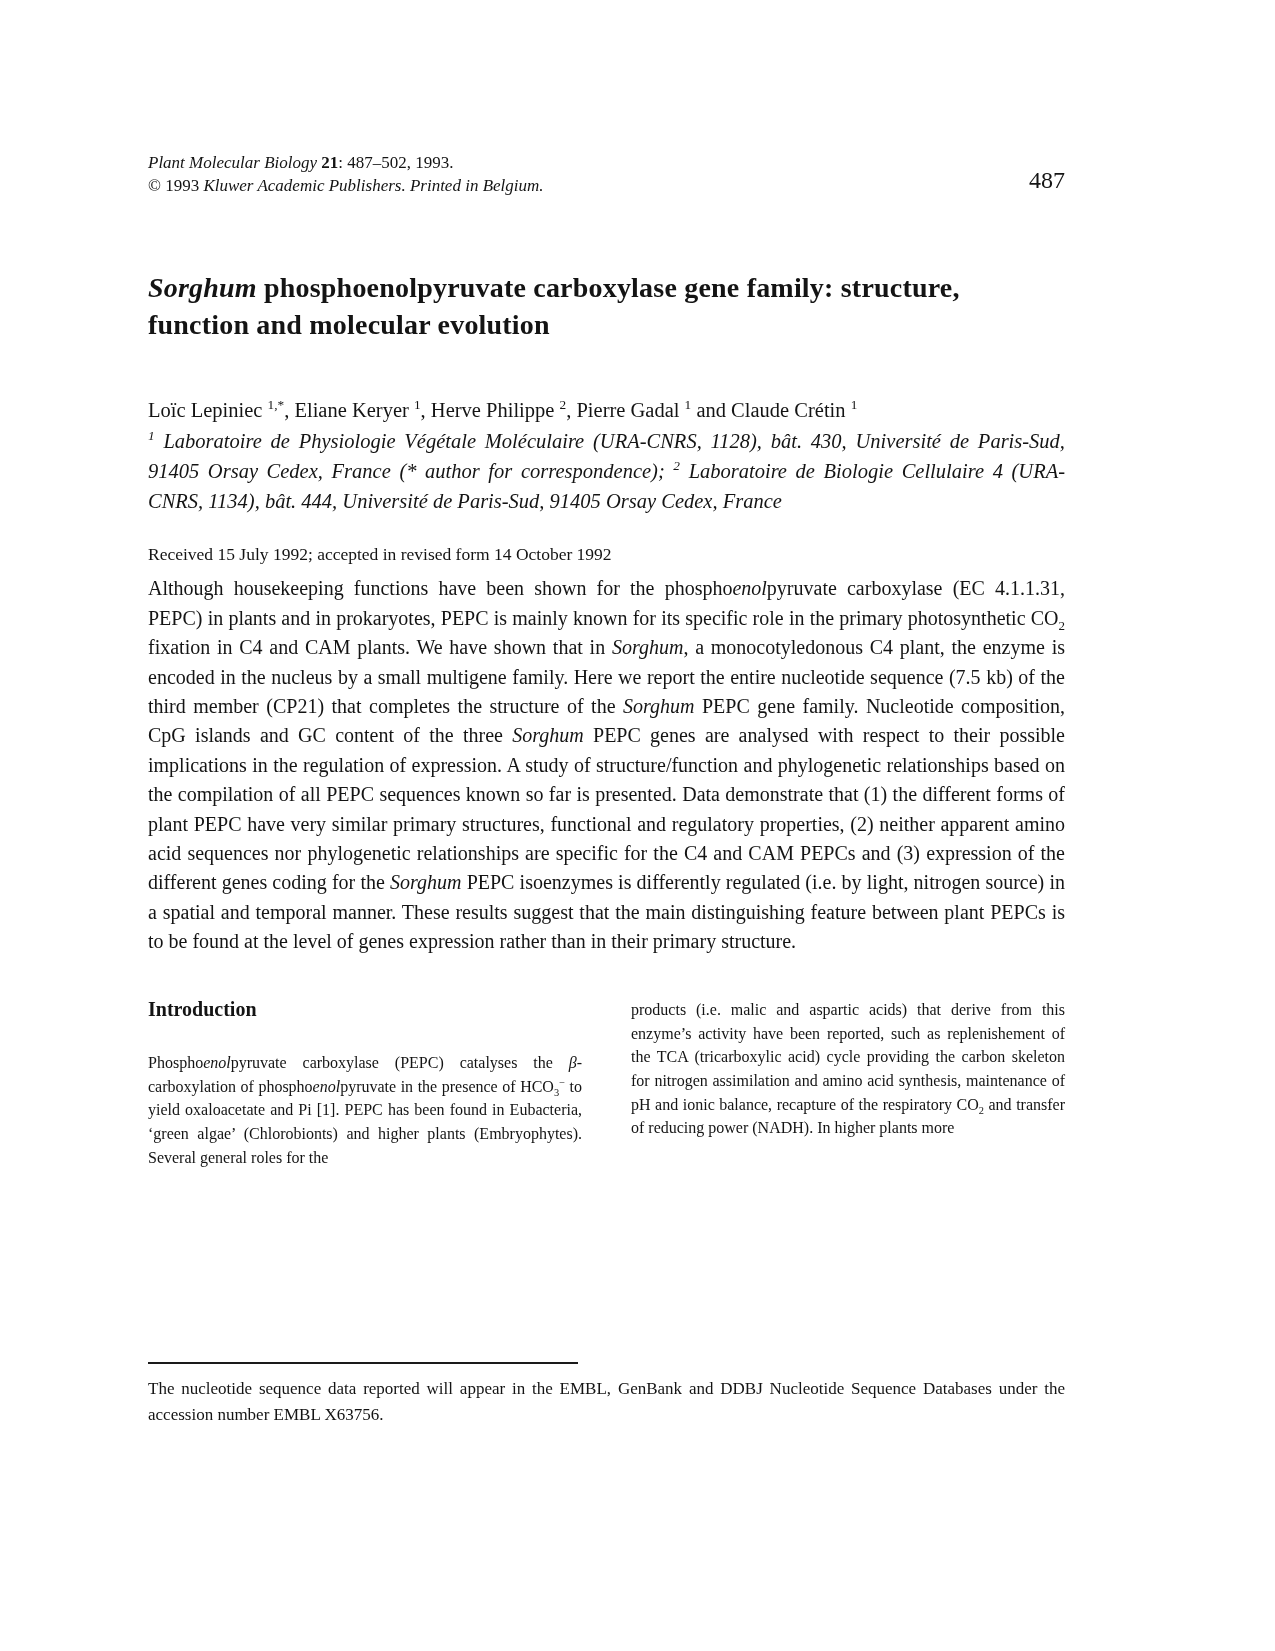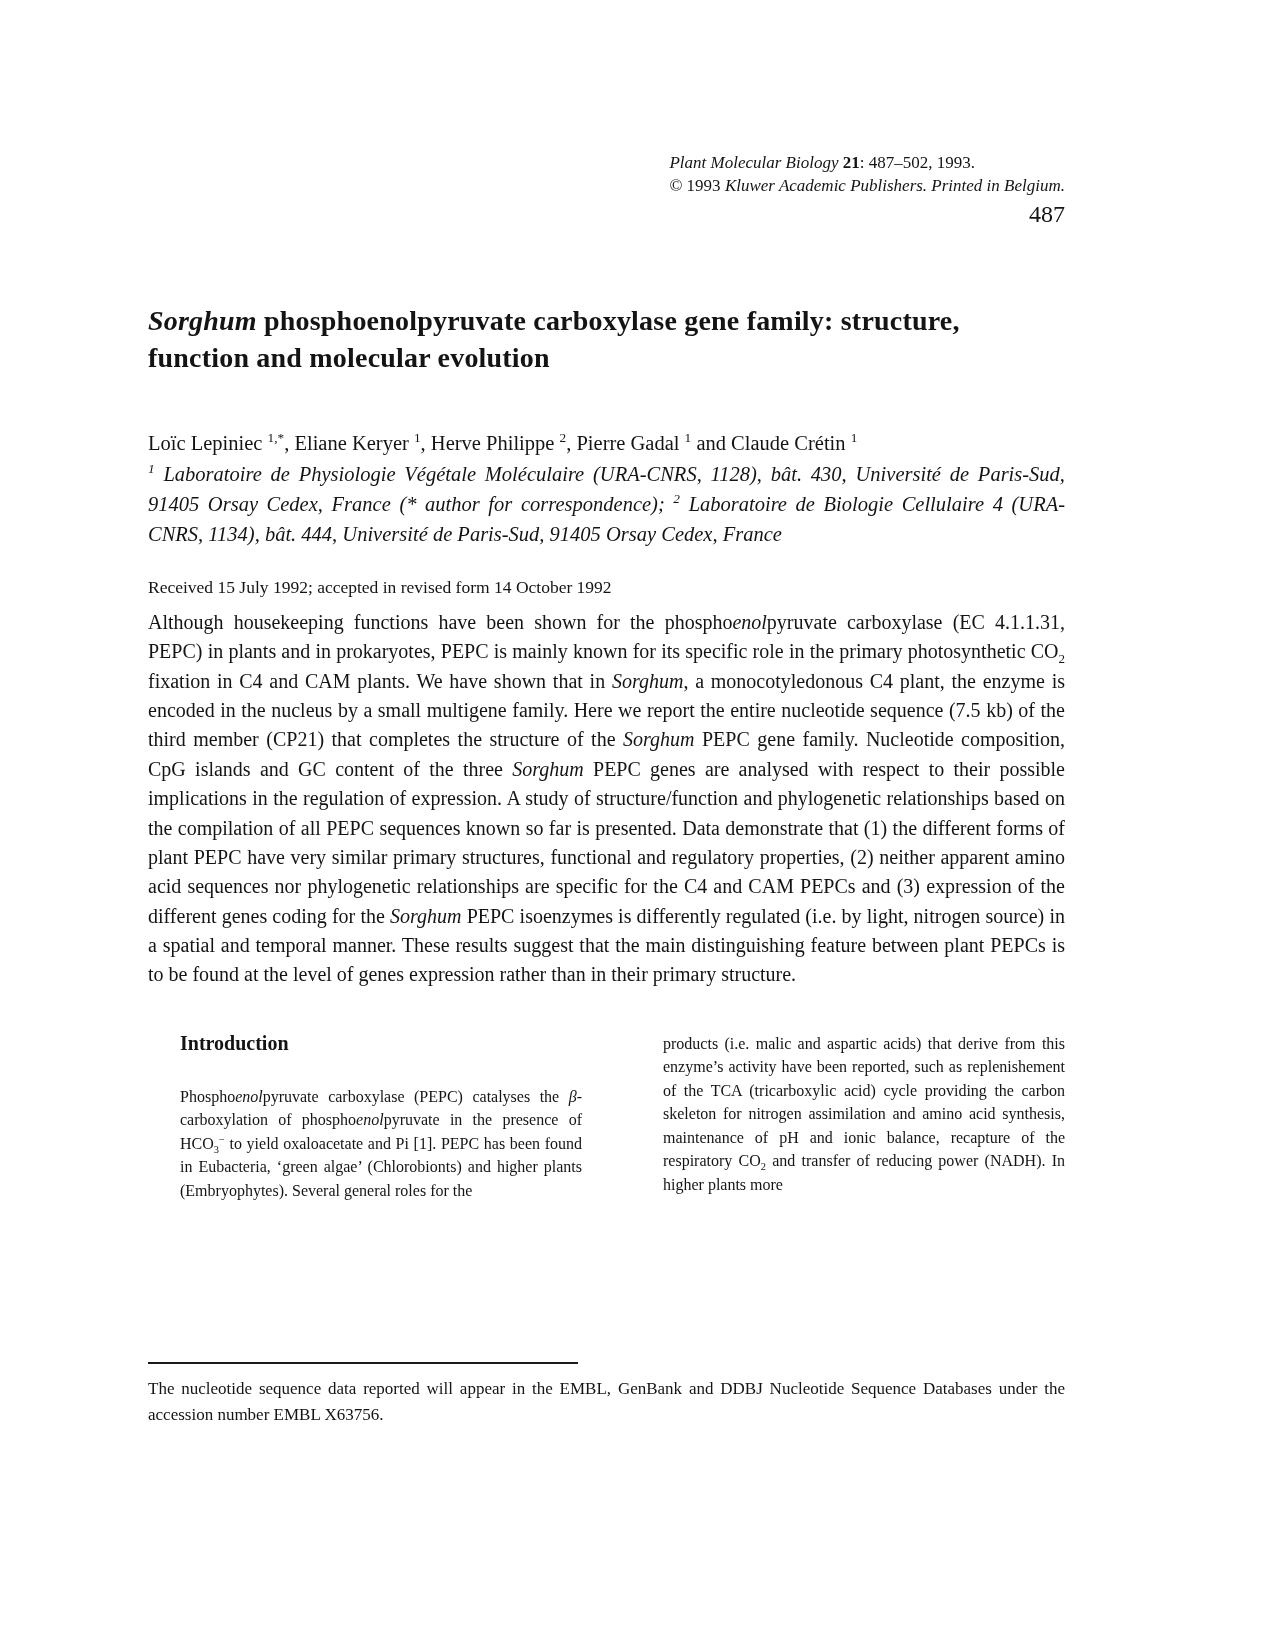--- a/index.html
+++ b/index.html
@@ -22,21 +22,20 @@
   .st-b { font-weight: bold; }
   .st-sup { vertical-align: super; font-size: 0.65em; line-height: 0; }
   .st-sub { vertical-align: sub; font-size: 0.65em; line-height: 0; }
 
   .header {
     display: flex;
     justify-content: space-between;
     align-items: flex-end;
     font-size: 17px;
     line-height: 1.35;
-    flex-direction: column;
   }
   .page-number {
     font-size: 24px;
     padding-bottom: 1px;
   }
   .title {
     margin-top: 72px;
     font-size: 28px;
     font-weight: bold;
     line-height: 1.32;
@@ -73,21 +72,21 @@
     margin-top: 8px;
     font-size: 20px;
     line-height: 1.47;
     text-align: justify;
   }
   .columns {
     margin-top: 42px;
     display: flex;
     gap: 49px;
   }
-  .col { flex: 1 1 0; margin-left: 32px; }
+  .col { flex: 1 1 0; }
   .col-text {
     font-size: 16px;
     line-height: 1.47;
     text-align: justify;
   }
   .intro-left {
     margin-top: 30px;
   }
   .footnote {
     position: absolute;

